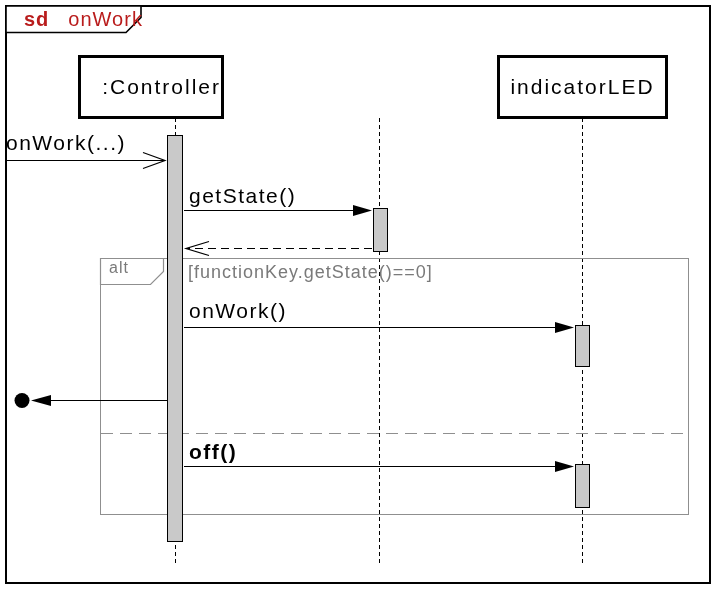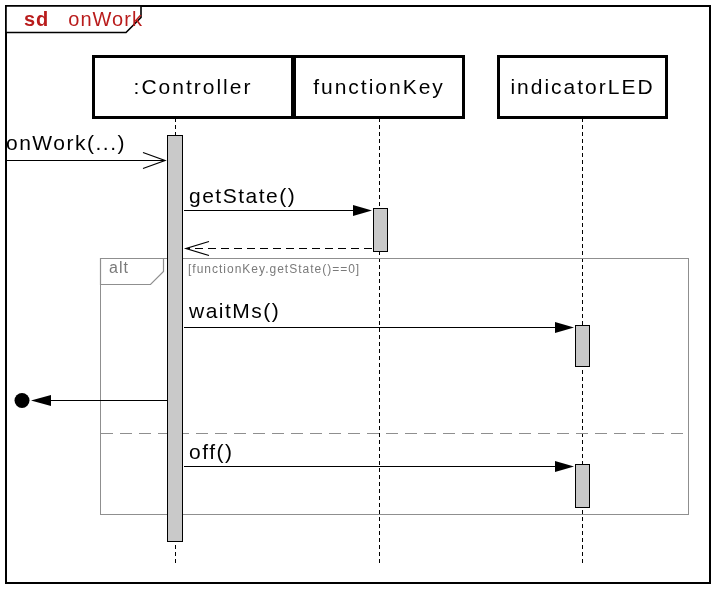--- a/index.html
+++ b/index.html
@@ -56,21 +56,21 @@
     white-space: nowrap;
     z-index: 2;
   }
   .gray-label {
     position: absolute;
     color: var(--gray-text, #7a7a7a);
     white-space: nowrap;
     z-index: 2;
   }
   #frag-operator { left: 109px; top: 259px; font-size: 16px; letter-spacing: 1px; }
-  #frag-guard    { left: 188px; top: 262px; font-size: 12px; letter-spacing: 1px; }
+  #frag-guard    { left: 188px; top: 262px; font-size: 18px; letter-spacing: 1px; }
   #title-text {
     position: absolute;
     left: 24px; top: 8px;
     z-index: 3;
     font-size: 20px;
     color: #b91c1c;
     white-space: nowrap;
   }
   #title-keyword { font-weight: bold; letter-spacing: 1px; }
   #title-name { margin-left: 19px; letter-spacing: 1px; }
@@ -116,31 +116,28 @@
     <circle class="lost-circle" cx="22" cy="400.5" r="7.5"></circle>
 
     <path class="msg-line" d="M183.5,466.5 H557"></path>
     <polygon class="arrow-fill" points="574,466.5 555,461 555,472"></polygon>
   </svg>
 
   <div id="title-text">
     <span id="title-keyword">sd</span><span id="title-name">onWork</span>
   </div>
 
-  <div class="head-box" style="left:92px; top:55px; width:202px; height:64px;">
+  <div class="head-box" style="left:78px; top:55px; width:146px; height:64px;justify-content:flex-end;">
     <span>:Controller</span>
-  </div>
-  <div class="head-box" style="left:293px; top:55px; width:172px; height:64px;">
-    <span>functionKey</span>
   </div>
   <div class="head-box" style="left:497px; top:55px; width:171px; height:64px;">
     <span>indicatorLED</span>
   </div>
 
   <div class="msg-label" style="left:189px; top:184px;">getState()</div>
   <div class="msg-label" style="left:6px; top:131px;">onWork(...)</div>
-  <div class="msg-label" style="left:189px; top:299px;">waitMs()</div>
-  <div class="msg-label" style="left:189px; top:440px;">off()</div>
+  <div class="msg-label" style="left:189px; top:299px;">onWork()</div>
+  <div class="msg-label" style="left:189px; top:440px;font-weight:bold;">off()</div>
 
   <div id="frag-operator" class="gray-label">alt</div>
   <div id="frag-guard" class="gray-label">[functionKey.getState()==0]</div>
 
 </div>
 
 </body></html>

